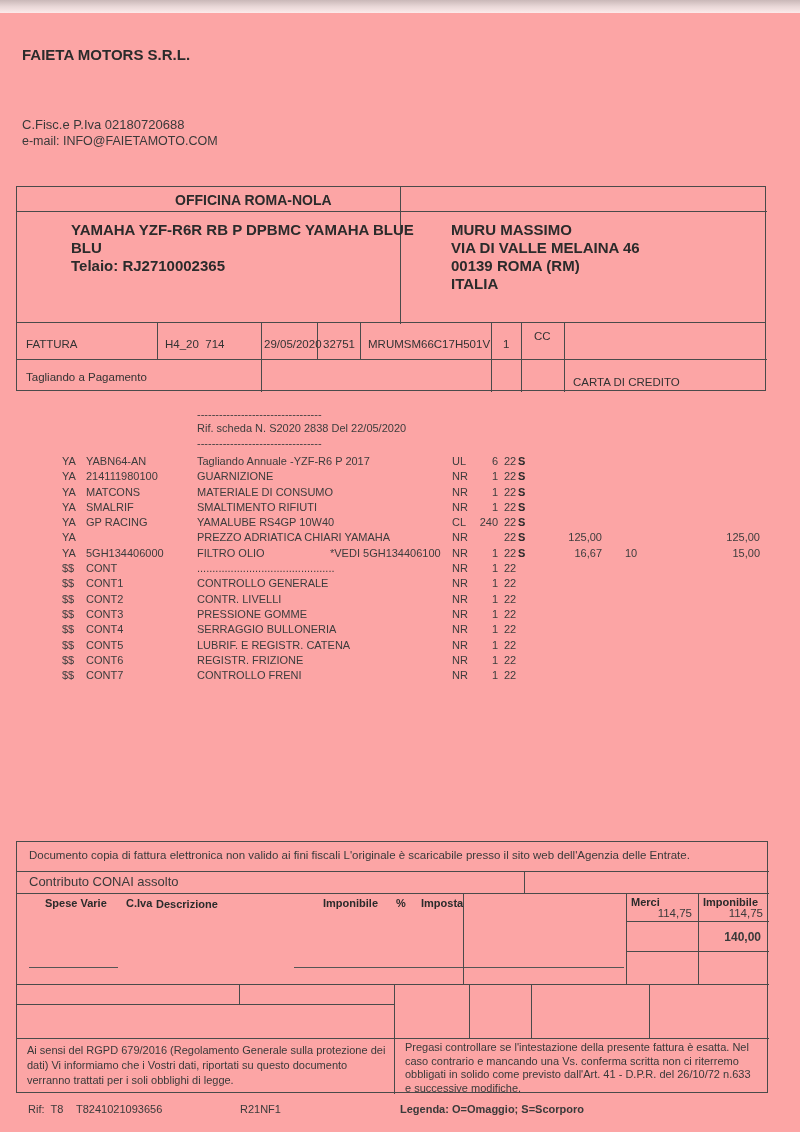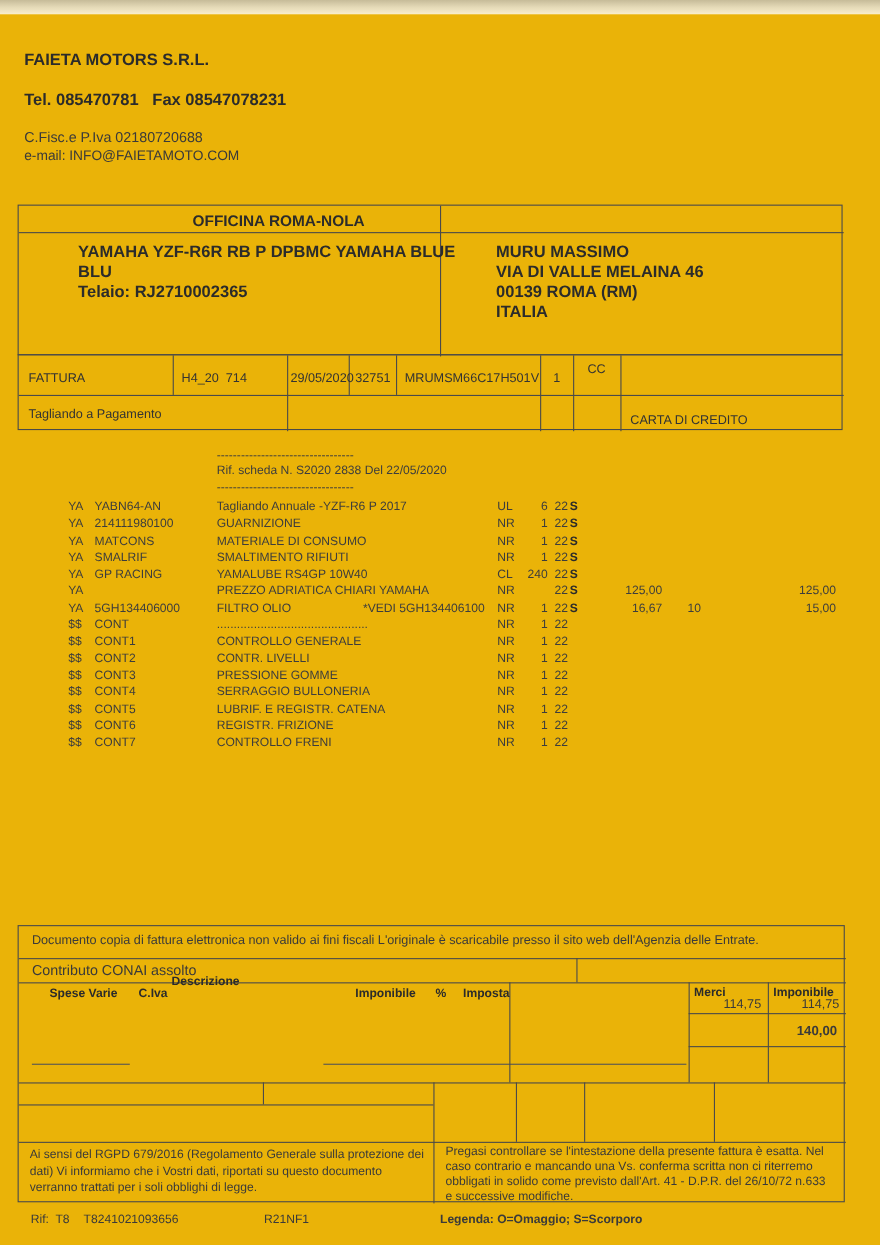--- a/index.html
+++ b/index.html
@@ -1,16 +1,16 @@
 <!DOCTYPE html>
 <html><head>
 <meta charset="utf-8">
 <style>
   html,body{margin:0;padding:0;background:#ffffff;}
-  .page{position:relative;width:800px;height:1132px;background:#eab308;overflow:hidden;
+  .page{position:relative;width:800px;height:1132px;background:#fca5a5;overflow:hidden;
         font-family:"Liberation Sans",sans-serif;color:#3a3a3a;}
   .abs{position:absolute;}
   .t{white-space:pre;}
   .b{font-weight:bold;color:#2b2b2b;}
   .box{position:absolute;border:1px solid #4a4a4a;box-sizing:border-box;}
   .vl{position:absolute;width:1px;background:#4a4a4a;}
   .hl{position:absolute;height:1px;background:#4a4a4a;}
   .smudge{position:absolute;left:0;top:0;width:800px;height:13px;
           background:linear-gradient(180deg,#bdbdbd 0%,#e3e3e3 50%,#fdfdfd 100%);opacity:.8;}
   
@@ -35,21 +35,20 @@
   .legal{font-size:11px;color:#3a3a3a;line-height:15px;}
   .foot{font-size:11px;color:#3a3a3a;white-space:pre;}
 </style>
 </head>
 <body>
 
 <div class="page">
   <div class="smudge"></div>
 
   <div class="abs co t" style="left:22px;top:46px;">FAIETA MOTORS S.R.L.</div>
-  <div class="abs co t" style="left:22px;top:82px;">Tel. 085470781   Fax 08547078231</div>
   <div class="abs t" style="left:22px;top:117px;font-size:13px;">C.Fisc.e P.Iva 02180720688</div>
   <div class="abs t" style="left:22px;top:134px;font-size:12.5px;">e-mail: INFO@FAIETAMOTO.COM</div>
 
   <div class="box" style="left:16px;top:186px;width:750px;height:137px;">
     <div class="hl" style="left:0;top:24px;width:750px;"></div>
     <div class="vl" style="left:383px;top:0;height:137px;"></div>
     <div class="abs b t" style="left:158px;top:5px;font-size:14px;">OFFICINA ROMA-NOLA</div>
 
     <div class="abs veh t" style="left:54px;top:34px;">YAMAHA YZF-R6R RB P DPBMC YAMAHA BLUE</div>
     <div class="abs veh t" style="left:54px;top:52px;">BLU</div>
@@ -307,21 +306,21 @@
     <div class="vl" style="left:377px;top:142px;height:110px;"></div>
     <div class="vl" style="left:452px;top:142px;height:54px;"></div>
     <div class="vl" style="left:514px;top:142px;height:54px;"></div>
     <div class="vl" style="left:632px;top:142px;height:54px;"></div>
 
     <div class="abs sum" style="left:12px;top:7px;font-size:11.5px;">Documento copia di fattura elettronica non valido ai fini fiscali L'originale è scaricabile presso il sito web dell'Agenzia delle Entrate.</div>
     <div class="abs sum" style="left:12px;top:32px;font-size:13px;">Contributo CONAI assolto</div>
 
     <div class="abs hdr" style="left:28px;top:55px;">Spese Varie</div>
     <div class="abs hdr" style="left:109px;top:55px;">C.Iva</div>
-    <div class="abs hdr" style="left:139px;top:44px;">Descrizione</div>
+    <div class="abs hdr" style="left:139px;top:56px;">Descrizione</div>
     <div class="abs hdr" style="left:306px;top:55px;">Imponibile</div>
     <div class="abs hdr" style="left:379px;top:55px;">%</div>
     <div class="abs hdr" style="left:404px;top:55px;">Imposta</div>
 
     <div class="abs hdr" style="left:614px;top:54px;">Merci</div>
     <div class="abs hdr" style="left:686px;top:54px;">Imponibile</div>
     <div class="abs sum" style="left:609px;top:65px;width:66px;text-align:right;font-size:11.5px;">114,75</div>
     <div class="abs sum" style="left:681px;top:65px;width:65px;text-align:right;font-size:11.5px;">114,75</div>
     <div class="abs sum b" style="left:681px;top:88px;width:63px;text-align:right;font-size:12px;">140,00</div>
 

